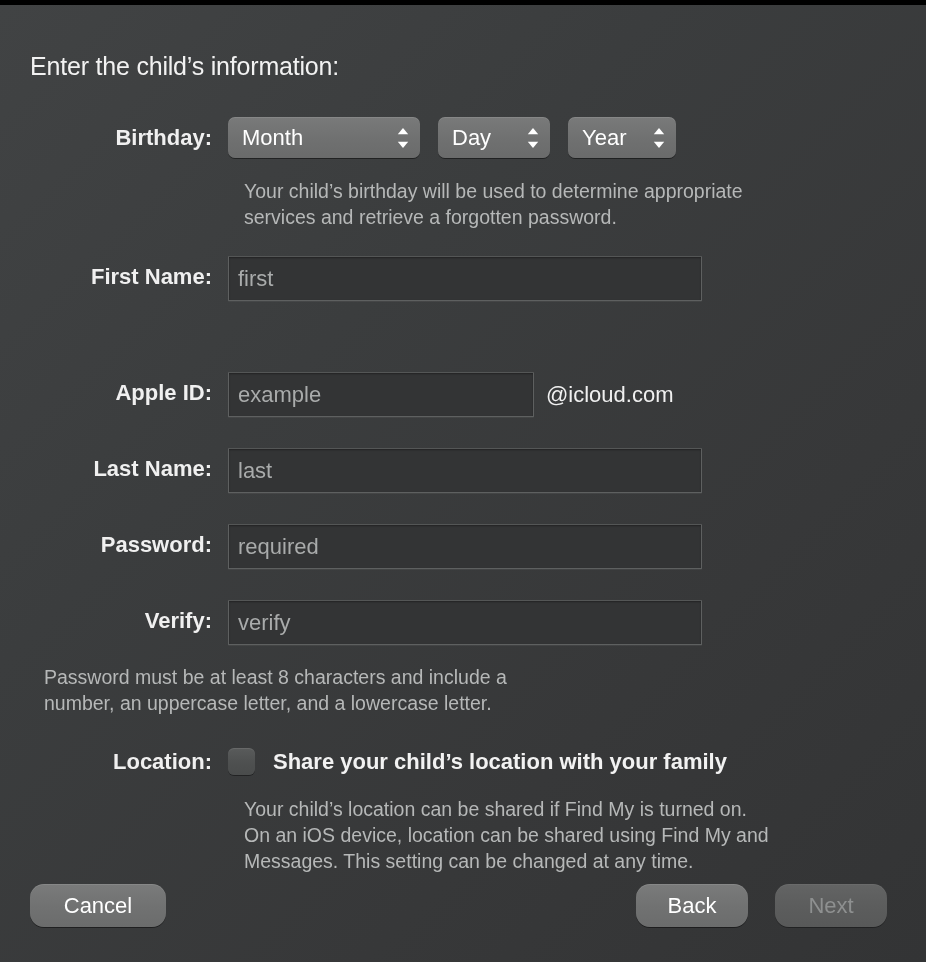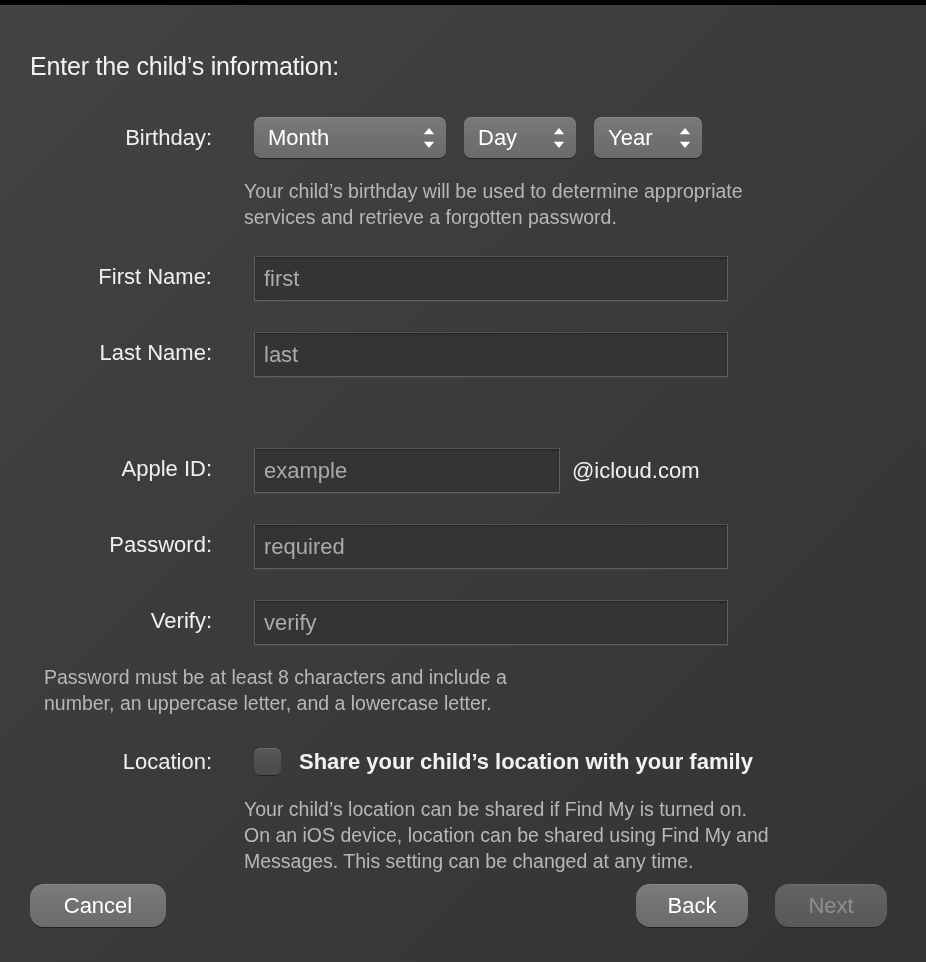--- a/index.html
+++ b/index.html
@@ -52,31 +52,30 @@
     display: flex;
     align-items: flex-start;
   }
 
   .label {
     width: 228px;
     text-align: right;
     padding-right: 16px;
     box-sizing: border-box;
     font-size: 22px;
-    font-weight: normal;
+    font-weight: bold;
     color: #f0f0f0;
     white-space: nowrap;
     line-height: 41px;
   }
 
   .field-area {
     flex: 1;
     display: flex;
     align-items: center;
-    margin-left: 26px;
   }
 
   
   .popup {
     position: relative;
     height: 41px;
     box-sizing: border-box;
     background: linear-gradient(180deg, #797a7a 0%, #707171 50%, #6a6b6b 100%);
     border: none;
     border-radius: 7px;
@@ -248,32 +247,32 @@
       <div>services and retrieve a forgotten password.</div>
     </div>
 
     <div class="row" style="margin-top:26px;">
       <div class="label">First Name:</div>
       <div class="field-area">
         <div class="textfield tf-name">first</div>
       </div>
     </div>
 
+    <div class="row" style="margin-top:71px;">
+      <div class="label">Apple ID:</div>
+      <div class="field-area">
+        <div class="textfield tf-appleid">example</div>
+        <span class="suffix">@icloud.com</span>
+      </div>
+    </div>
+
     <div class="row" style="margin-top:31px;">
       <div class="label">Last Name:</div>
       <div class="field-area">
         <div class="textfield tf-name">last</div>
-      </div>
-    </div>
-
-    <div class="row" style="margin-top:71px;">
-      <div class="label">Apple ID:</div>
-      <div class="field-area">
-        <div class="textfield tf-appleid">example</div>
-        <span class="suffix">@icloud.com</span>
       </div>
     </div>
 
     <div class="row" style="margin-top:31px;">
       <div class="label">Password:</div>
       <div class="field-area">
         <div class="textfield tf-pass">required</div>
       </div>
     </div>
 

